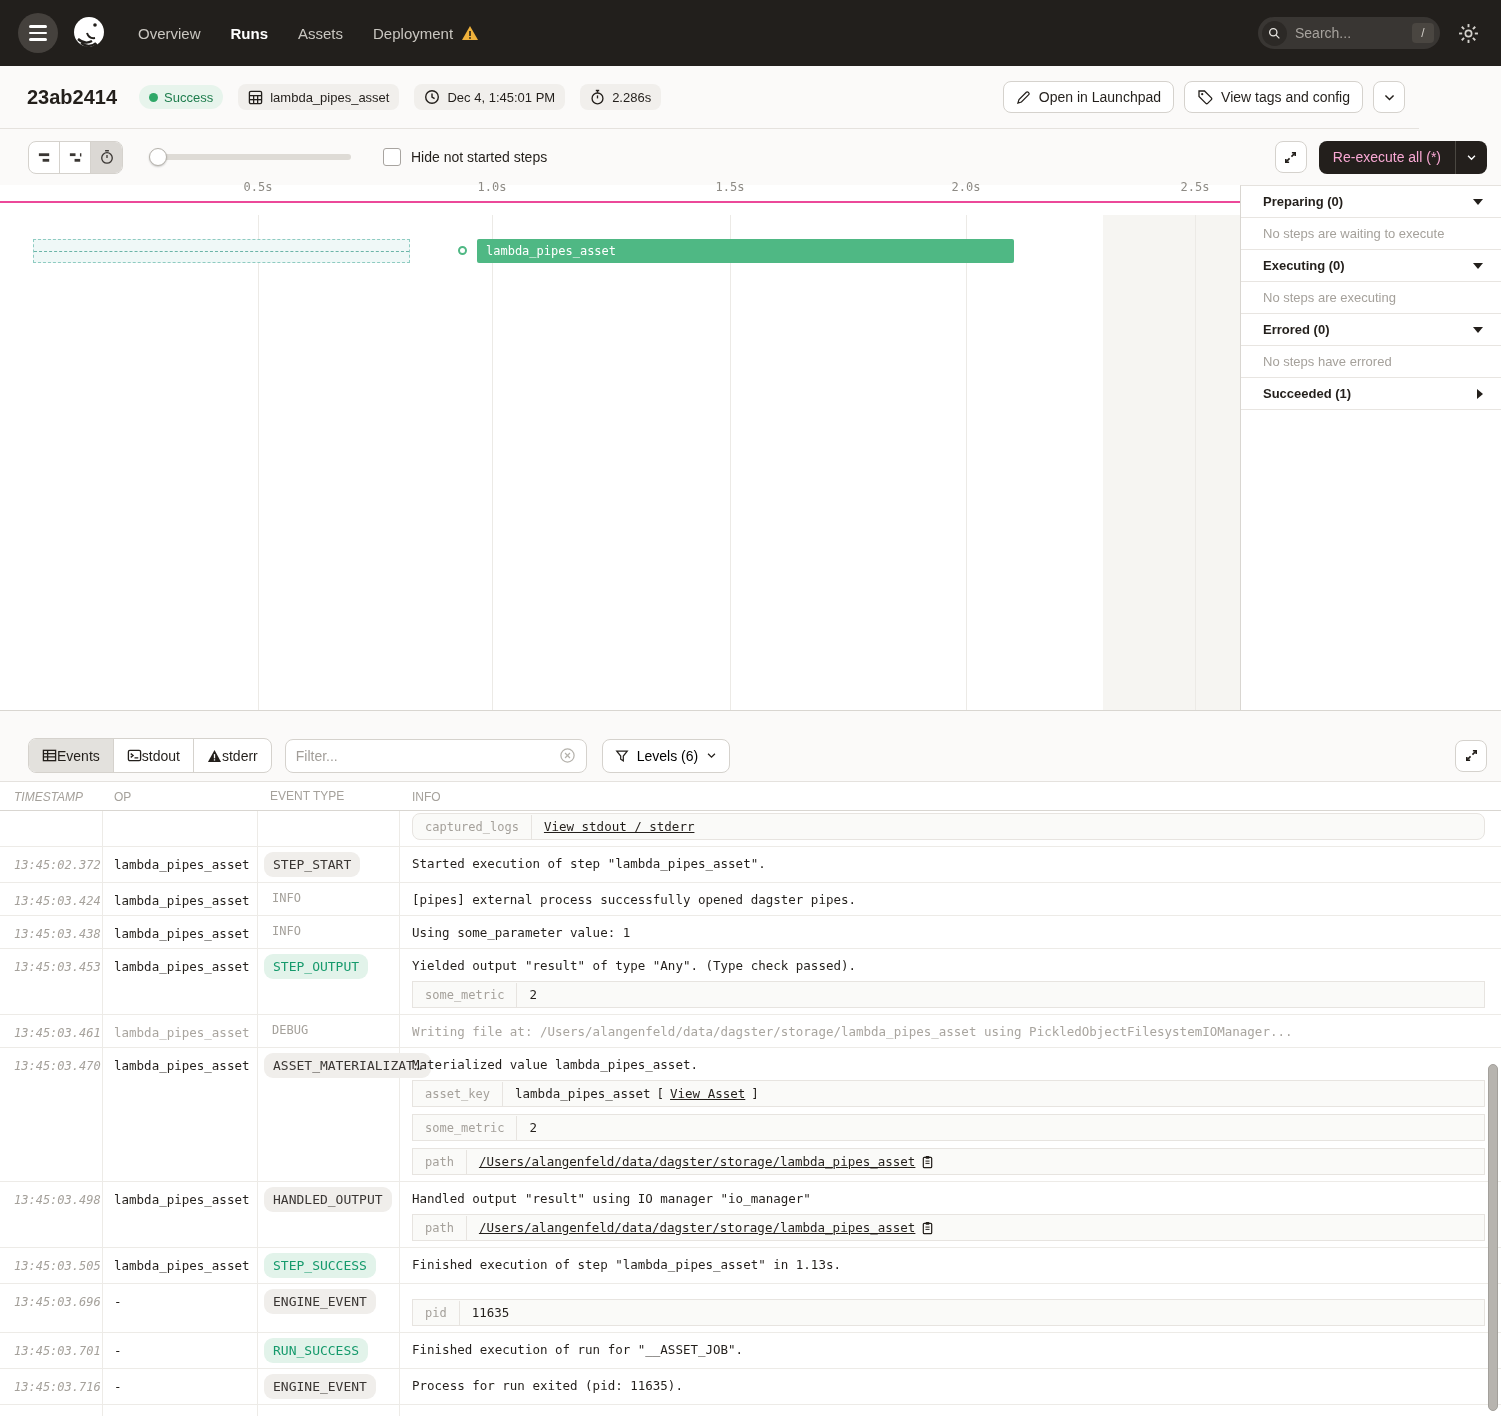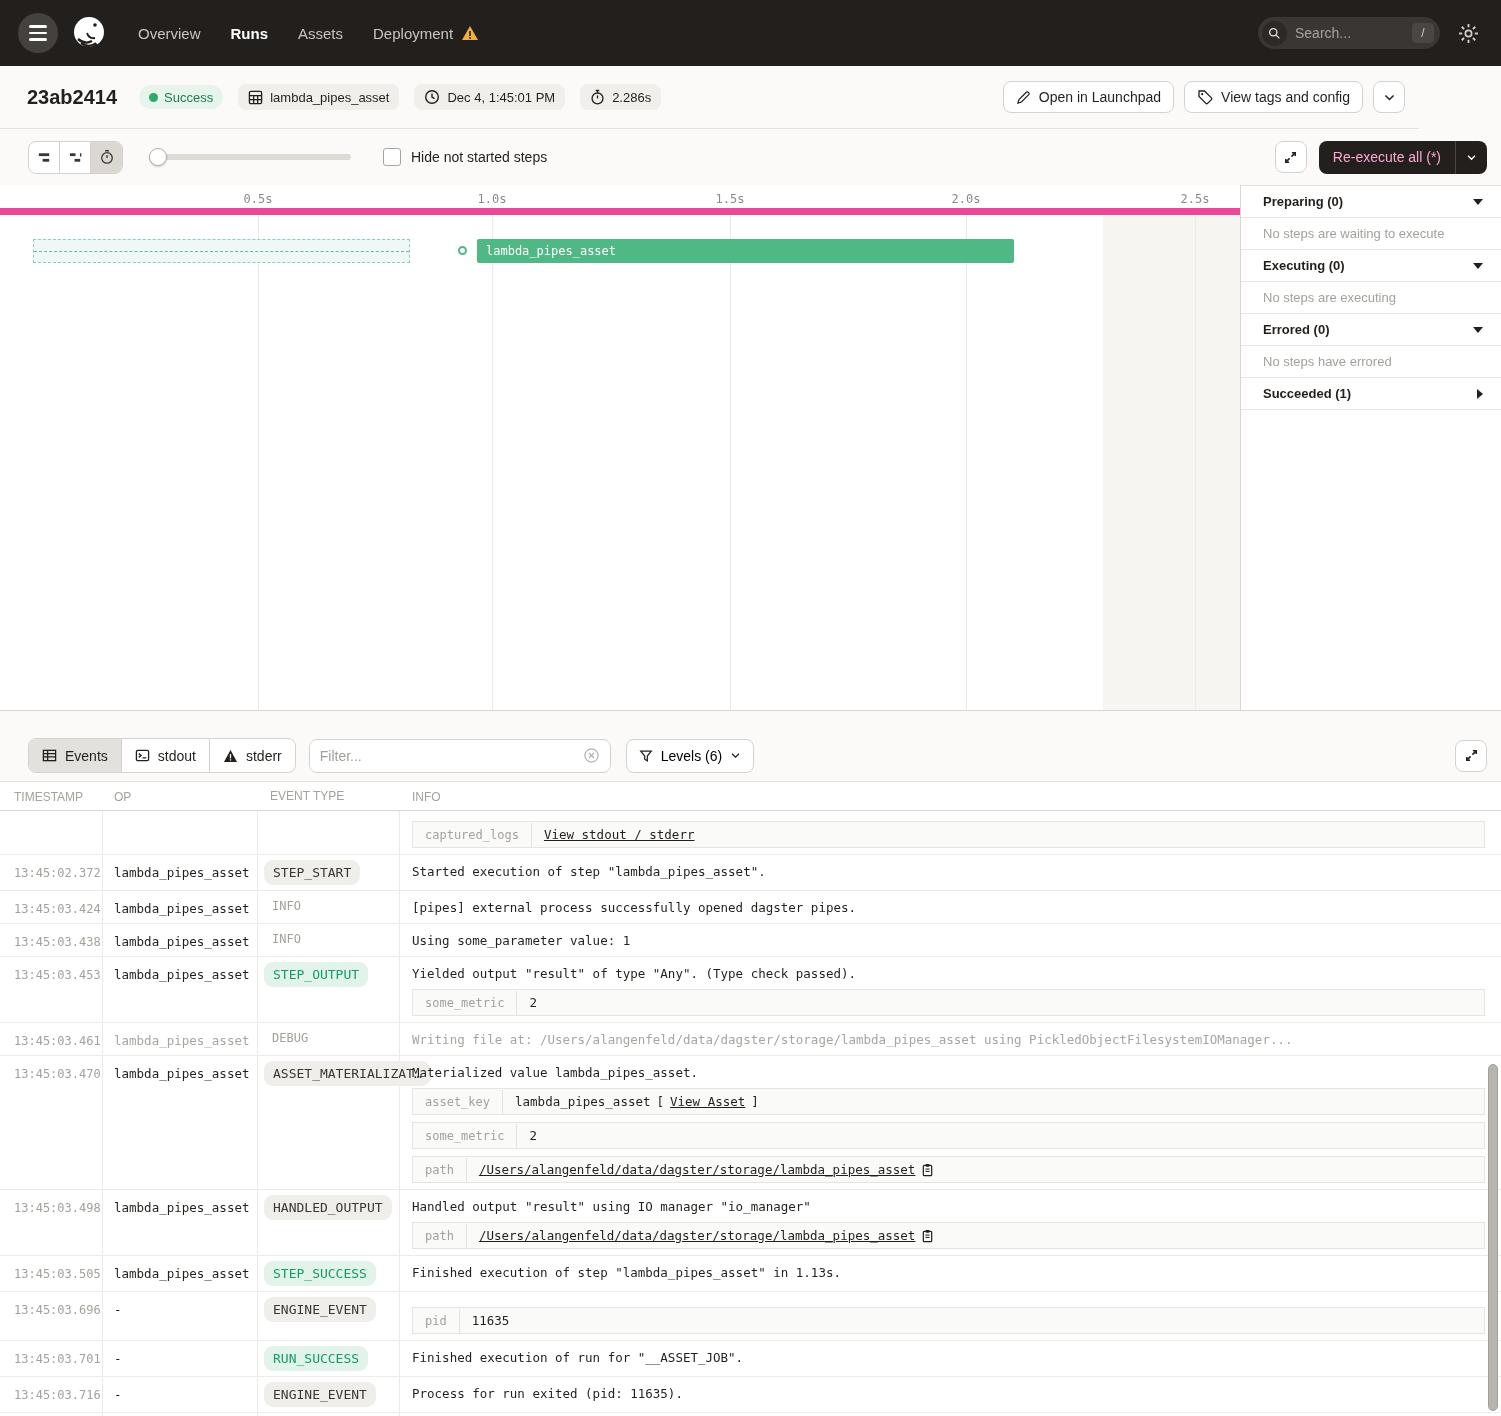--- a/index.html
+++ b/index.html
@@ -52,21 +52,21 @@
   .zoom-slider { margin-left:28px; width:200px; height:6px; background:#dedbd6; border-radius:3px; position:relative; cursor:pointer; }
   .zoom-knob { position:absolute; left:-2px; top:-6px; width:18px; height:18px; border-radius:50%; background:#fff;
                border:1px solid #b5b2ac; box-shadow:0 1px 2px rgba(0,0,0,.2); }
   .chk-row { display:flex; align-items:center; gap:10px; font-size:14px; color:#231f1b; cursor:pointer; }
   .chk { width:18px; height:18px; border:1px solid #a8a4a0; border-radius:3px; background:#fff; }
   .gt-right { margin-left:auto; display:flex; align-items:center; gap:12px; margin-right:14px; }
   .reexec { height:33px; background:#231f1c; color:#f9a8d4; border-radius:8px; display:flex; align-items:center; overflow:hidden; cursor:pointer; }
   .reexec-main { padding:0 14px; font-size:14px; }
   .reexec-caret { width:32px; height:100%; border-left:1px solid #4a4741; display:flex; align-items:center; justify-content:center; }
 
-  .timeline-row { position:absolute; left:0; top:56px; width:1240px; height:30px; border-bottom:7px solid #ec4899; }
+  .timeline-row { position:absolute; left:0; top:44px; width:1240px; height:30px; border-bottom:2px solid #ec4899; }
   .tick-label { position:absolute; top:7px; transform:translateX(-50%); font-size:12px; color:#8d8a84; }
   .chart { position:absolute; left:0; top:86px; width:1240px; height:495px; overflow:hidden; }
   .gridline { position:absolute; top:0; bottom:0; width:1px; background:#eceae6; }
   .after-region { position:absolute; top:0; bottom:0; left:1103px; width:137px; background:#f6f5f2; }
   .wait-box { position:absolute; left:33px; top:24px; width:377px; height:24px; border:1px dashed #8fccc2; background:#eff8f7; }
   .wait-box .dash { position:absolute; left:0; right:0; top:11px; border-top:1px dashed #6cb4a8; }
   .step-dot { position:absolute; left:458px; top:31px; width:9px; height:9px; border-radius:50%; background:#fff; border:2px solid #4fb884; }
   .step-bar { position:absolute; left:477px; top:24px; width:537px; height:24px; background:#4fb884; border-radius:2px;
               display:flex; align-items:center; color:#fff; font-size:12px; padding-left:9px; cursor:pointer; }
 
@@ -75,37 +75,37 @@
   .side-head { font-size:13px; font-weight:700; color:#231f1b; cursor:pointer; }
   .side-head .lbl { flex:1; }
   .side-empty { font-size:13px; color:#a5a19b; }
   .caret-d { width:0; height:0; border-left:5px solid transparent; border-right:5px solid transparent; border-top:6px solid #231f1b; }
   .caret-r { width:0; height:0; border-top:5px solid transparent; border-bottom:5px solid transparent; border-left:6px solid #231f1b; }
 
   
   .events { position:absolute; left:0; top:710px; width:1501px; height:706px; background:#fbfaf9; border-top:1px solid #d9d6d1; }
   .ev-toolbar { position:absolute; left:0; top:27px; width:1501px; height:35px; display:flex; align-items:center; }
   .tab-group { display:flex; margin-left:28px; border:1px solid #d5d2cd; border-radius:8px; overflow:hidden; background:#fff; height:35px; }
-  .tab { display:flex; align-items:center; gap:8px; padding:0 13px; font-size:14px; border-right:1px solid #d5d2cd; cursor:pointer; color:#231f1b; }
+  .tab { display:flex; align-items:center; padding:0 13px; font-size:14px; border-right:1px solid #d5d2cd; cursor:pointer; color:#231f1b; }
   .tab:last-child { border-right:none; }
   .tab.active { background:#e3e1dd; }
   .filter-input { margin-left:13px; width:302px; height:34px; border:1px solid #d5d2cd; border-radius:8px; background:#fff;
                   display:flex; align-items:center; padding:0 10px; }
   .filter-input input { flex:1; border:none; outline:none; font-size:14px; min-width:0; background:transparent; }
   .filter-input input::placeholder { color:#a29e99; }
   .levels-btn { margin-left:15px; height:34px; border:1px solid #d5d2cd; border-radius:8px; background:#fff; display:flex;
                 align-items:center; gap:8px; padding:0 12px; font-size:14px; cursor:pointer;justify-content:center; }
   .ev-expand { margin-left:auto; margin-right:14px; }
 
   .logtable { position:absolute; left:0; top:70px; width:1501px; bottom:0; background:#fff; border-top:1px solid #e5e2de;
               display:flex; flex-direction:column; }
   .lheader { display:flex; height:35px; align-items:center; border-bottom:1px solid #d9d6d1; color:#a5a19b; font-size:12px; }
   .lrow { display:flex; border-bottom:1px solid #edebe7; }
   .lrow:last-child { border-bottom:none; flex:1; }
-  .c-ts { width:103px; flex:0 0 103px; padding:8px 0 6px 14px; border-right:1px solid #edebe7; }
+  .c-ts { width:103px; flex:0 0 103px; padding:8px 0 6px 14px; border-right:1px solid #edebe7;font-style:italic; }
   .c-op { width:155px; flex:0 0 155px; padding:8px 0 6px 11px; border-right:1px solid #edebe7; }
   .c-et { width:142px; flex:0 0 142px; padding:5px 0 5px 6px; border-right:1px solid #edebe7; }
   .c-info { flex:1; padding:8px 14px 6px 12px; }
   .lheader .c-ts, .lheader .c-op, .lheader .c-et { border-right:none; }
   .ts-txt { font-size:12px; color:#a5a19b; }
   .op-txt { font-size:12.5px; color:#231f1b; }
   .info-txt { font-size:12.5px; color:#231f1b; line-height:17px; }
   .plain-et { font-size:12px; color:#a5a19b; padding-left:8px; padding-top:3px; display:inline-block; }
   .badge { display:inline-block; font-size:13px; padding:5px 9px; border-radius:9px; }
   .badge-gray { background:#f0eeeb; color:#3a3633; }
@@ -442,21 +442,21 @@
         <div class="c-op">OP</div>
         <div class="c-et" style="padding-left:12px;">EVENT TYPE</div>
         <div class="c-info">INFO</div>
       </div>
 
       <div class="lrow">
         <div class="c-ts"></div>
           <div class="c-op"></div>
           <div class="c-et"></div>
         <div class="c-info" style="padding-top:2px;">
-          <div class="meta-box" style="margin-top:8px;">
+          <div class="meta-box" style="margin-top:0;border-radius:8px;">
             <span class="meta-key mono">captured_logs</span>
             <span class="meta-val mono">
                 <span class="link">View stdout / stderr</span>
               </span>
           </div>
         </div>
       </div>
 
       <div class="lrow">
         <div class="c-ts"><span class="ts-txt mono">13:45:02.372</span></div>

